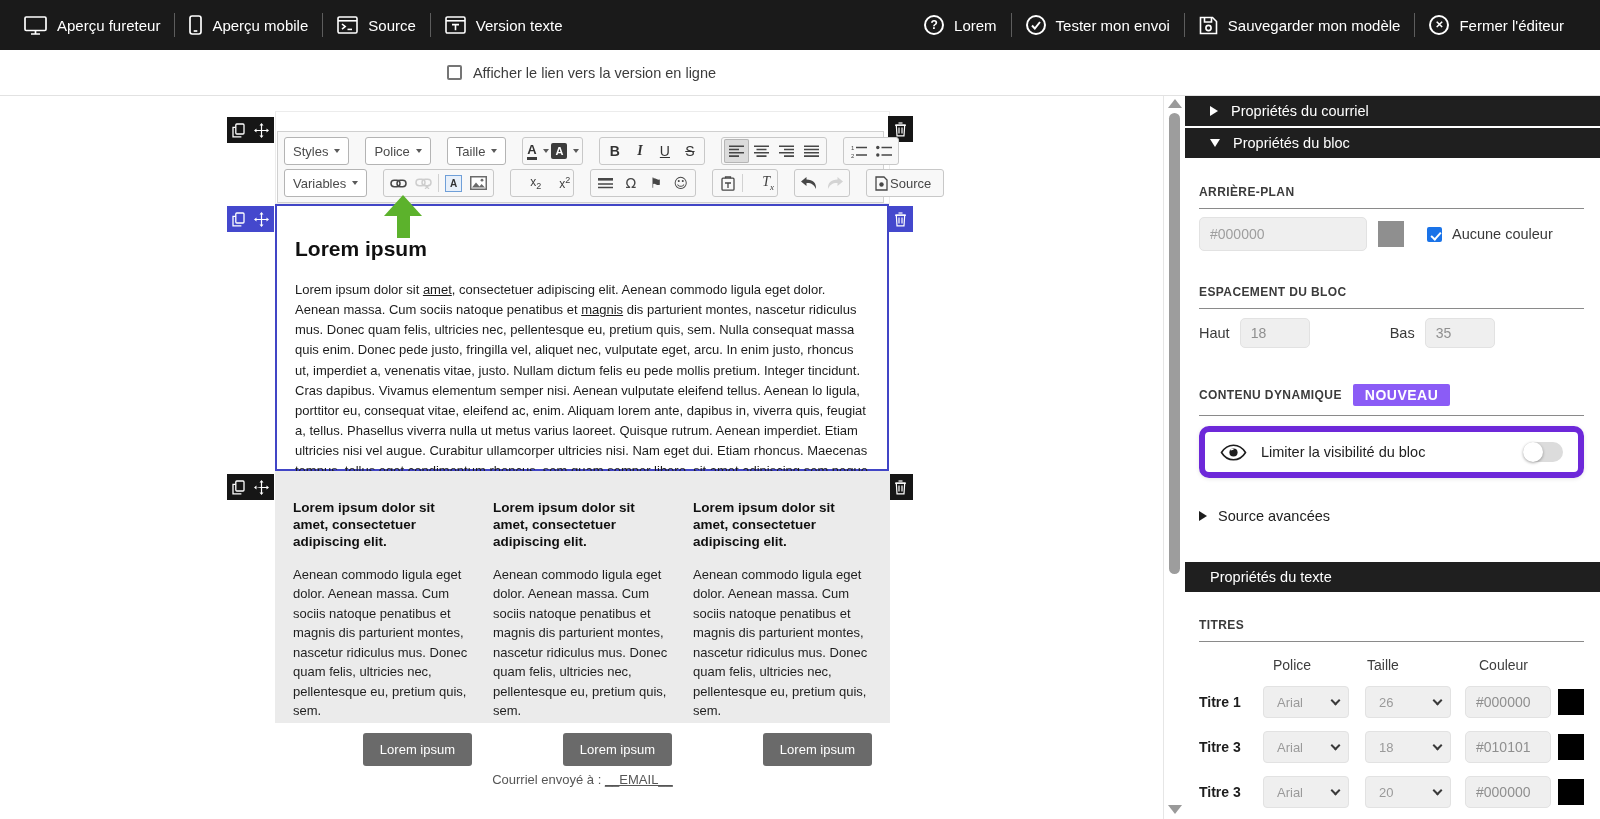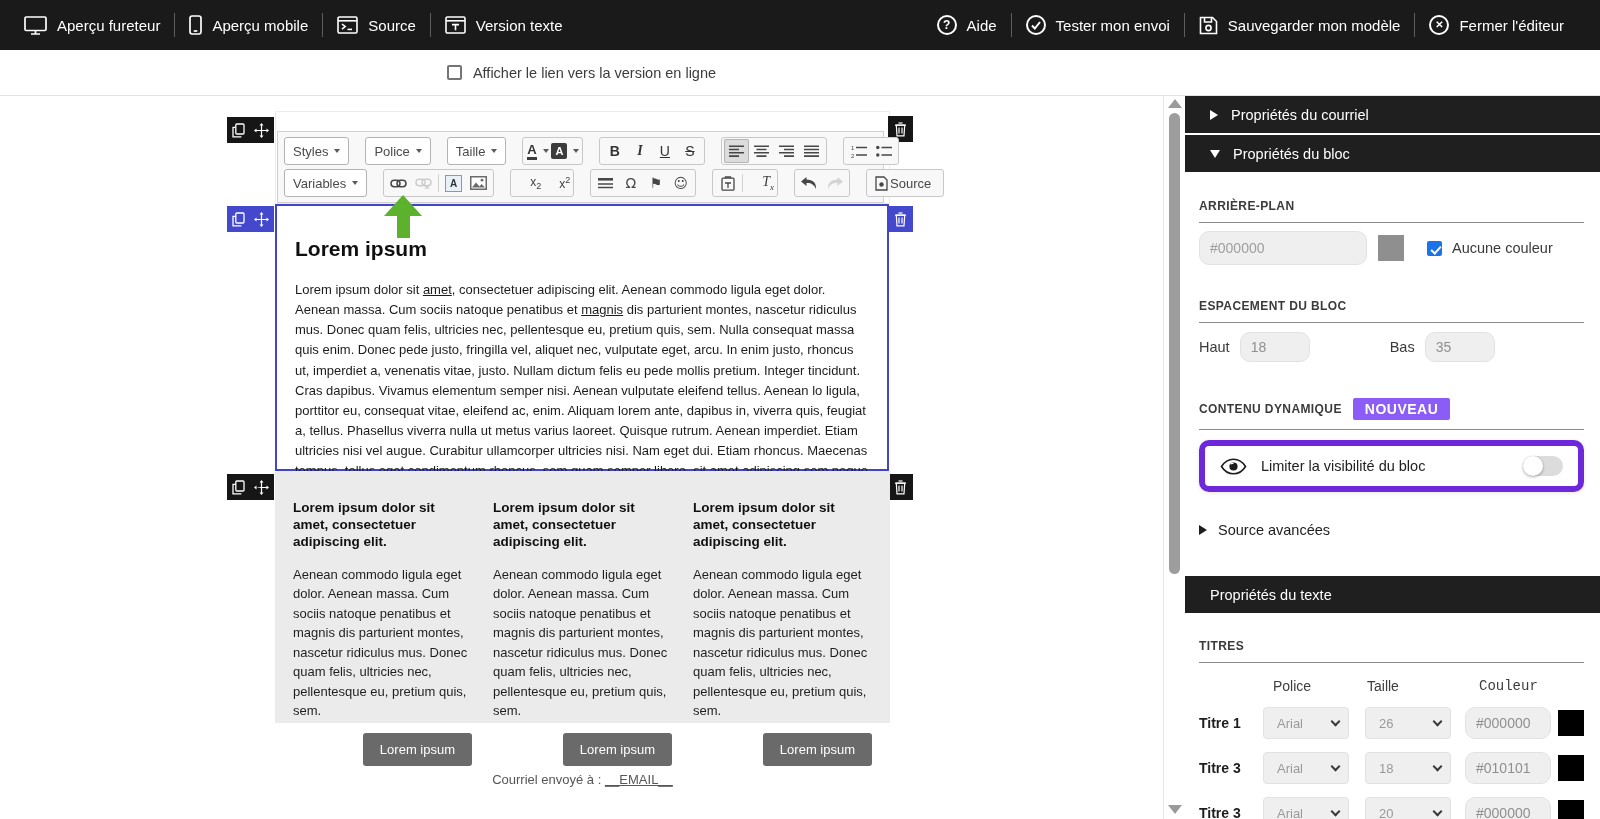--- a/index.html
+++ b/index.html
@@ -91,33 +91,33 @@
   
   .vscroll{position:absolute;left:1163px;top:0;width:22px;height:724px;background:#fff;border-left:1px solid #e6e6e6;}
   .vscroll .up{position:absolute;top:3px;left:4px;width:0;height:0;border-left:7px solid transparent;
                border-right:7px solid transparent;border-bottom:9px solid #9a9a9a;}
   .vscroll .down{position:absolute;bottom:6px;left:4px;width:0;height:0;border-left:7px solid transparent;
                border-right:7px solid transparent;border-top:9px solid #9a9a9a;}
   .vscroll .thumb{position:absolute;top:17px;left:5px;width:11px;height:461px;background:#9d9d9d;border-radius:6px;}
 
   
   .sidebar{position:absolute;left:1185px;top:0;width:415px;height:724px;background:#fff;overflow:hidden;}
-  .acc-header{height:37px;background:#1f1f1f;color:#fff;display:flex;align-items:center;
+  .acc-header{height:30px;background:#1f1f1f;color:#fff;display:flex;align-items:center;
               padding-left:25px;gap:13px;font-size:14.5px;font-weight:500;margin-bottom:2px;cursor:pointer;}
   .arr-right{width:0;height:0;border-top:5px solid transparent;border-bottom:5px solid transparent;
              border-left:8px solid #fff;}
   .arr-down{width:0;height:0;border-left:5px solid transparent;border-right:5px solid transparent;
             border-top:8px solid #fff;}
   .arr-right.dark{border-left-color:#1d1d1d;}
   .panel{padding:0 16px 0 14px;}
   .sec-title{display:flex;align-items:center;gap:11px;font-size:12px;font-weight:bold;color:#3b3b3b;
              letter-spacing:.4px;padding-bottom:9px;border-bottom:1px solid #8a8a8a;}
   .mt-bg{margin-top:27px;} .mt-sp{margin-top:34px;} .mt-dy{margin-top:36px;}
   .bg-row{display:flex;align-items:center;margin-top:8px;}
-  .sb-input{height:34px;background:#efefef;border:1px solid #e2e2e2;border-radius:10px;
+  .sb-input{height:34px;background:#efefef;border:1px solid #e2e2e2;border-radius:5px;
             padding:0 10px;color:#8f8f8f;font-size:14px;font-family:"Liberation Sans",sans-serif;outline:none;}
   .sb-input::placeholder{color:#9e9e9e;}
   .bg-row .sb-input{width:168px;}
   .swatch{width:26px;height:26px;background:#8f8f8f;margin-left:11px;flex:0 0 auto;}
   .bg-row .cbx{margin-left:23px;}
   .bg-row .cblabel{margin-left:10px;font-size:14.5px;color:#3a3a3a;}
   .spacing-row{display:flex;align-items:center;margin-top:9px;font-size:14.5px;color:#3a3a3a;}
   .spacing-row .sb-input{width:70px;height:30px;margin-left:10px;}
   .spacing-row .bas{margin-left:80px;}
   .badge{background:#8b5cf6;color:#fff;font-size:14px;font-weight:bold;letter-spacing:.5px;
@@ -125,21 +125,21 @@
   .dyn-card{margin-top:10px;height:52px;border:6px solid #6d28d9;border-radius:10px;
             box-shadow:0 1px 4px rgba(0,0,0,.10);display:flex;align-items:center;padding:0 15px;gap:14px;}
   .dyn-card .dlabel{flex:1;font-size:14.5px;color:#222;}
   .toggle{width:40px;height:20px;background:#dcdcdc;border-radius:10px;position:relative;cursor:pointer;flex:0 0 auto;}
   .toggle .knob{position:absolute;left:0;top:0;width:20px;height:20px;border-radius:50%;background:#fff;
                 box-shadow:0 1px 3px rgba(0,0,0,.35);}
   .adv-row{margin-top:30px;display:flex;align-items:center;gap:11px;font-size:14.5px;color:#1d1d1d;cursor:pointer;}
   .texthead{margin-top:38px;text-align:right;}
   .mt-ti{margin-top:26px;}
   .th-row{display:flex;margin-top:15px;font-size:14px;color:#3d3d3d;}
-  .th-row .c1{width:64px;} .th-row .c2{width:102px;padding-left:10px;} .th-row .c3{width:102px;padding-left:2px;} .th-row .c4{padding-left:12px;font-family:Liberation Mono, monospace;}
+  .th-row .c1{width:64px;} .th-row .c2{width:102px;padding-left:10px;} .th-row .c3{width:102px;padding-left:2px;} .th-row .c4{padding-left:12px;}
   .t-row{display:flex;align-items:center;margin-top:13px;}
   .t-row .tlabel{width:64px;font-size:14px;font-weight:bold;color:#1d1d1d;}
   .sel{width:86px;height:32px;background:#efefef;border:1px solid #e2e2e2;border-radius:4px;
        display:flex;align-items:center;justify-content:space-between;padding:0 9px 0 13px;cursor:pointer;}
   .sel .seltext{font-size:13px;color:#9a9a9a;}
   .chev{width:7px;height:7px;border-right:2px solid #3a3a3a;border-bottom:2px solid #3a3a3a;
         transform:rotate(45deg);margin-top:-3px;}
   .t-row .sel+.sel{margin-left:16px;}
   .t-row .colorin{width:86px;height:32px;margin-left:14px;}
   .t-row .tswatch{width:26px;height:26px;background:#000;margin-left:7px;flex:0 0 auto;}
@@ -183,21 +183,21 @@
             <path d="M1 4.8h19"></path>
             <path d="M7 8.6h7M10.5 8.6v5.6"></path>
           </svg>
         <span>Version texte</span>
       </div>
     </div>
 
     <div class="tb-group">
       <div class="tb-item">
         <span class="tb-circle">?</span>
-        <span>Aide</span>
+        <span>Lorem</span>
       </div>
       <div class="tb-sep"></div>
       <div class="tb-item">
         <span class="tb-circle">
           <svg width="10" height="9" viewBox="0 0 10 9" fill="none" stroke="#fff" stroke-width="2">
               <path d="M1 4.5l2.8 3L9 1"></path>
             </svg>
         </span>
         <span>Tester mon envoi</span>
       </div>

